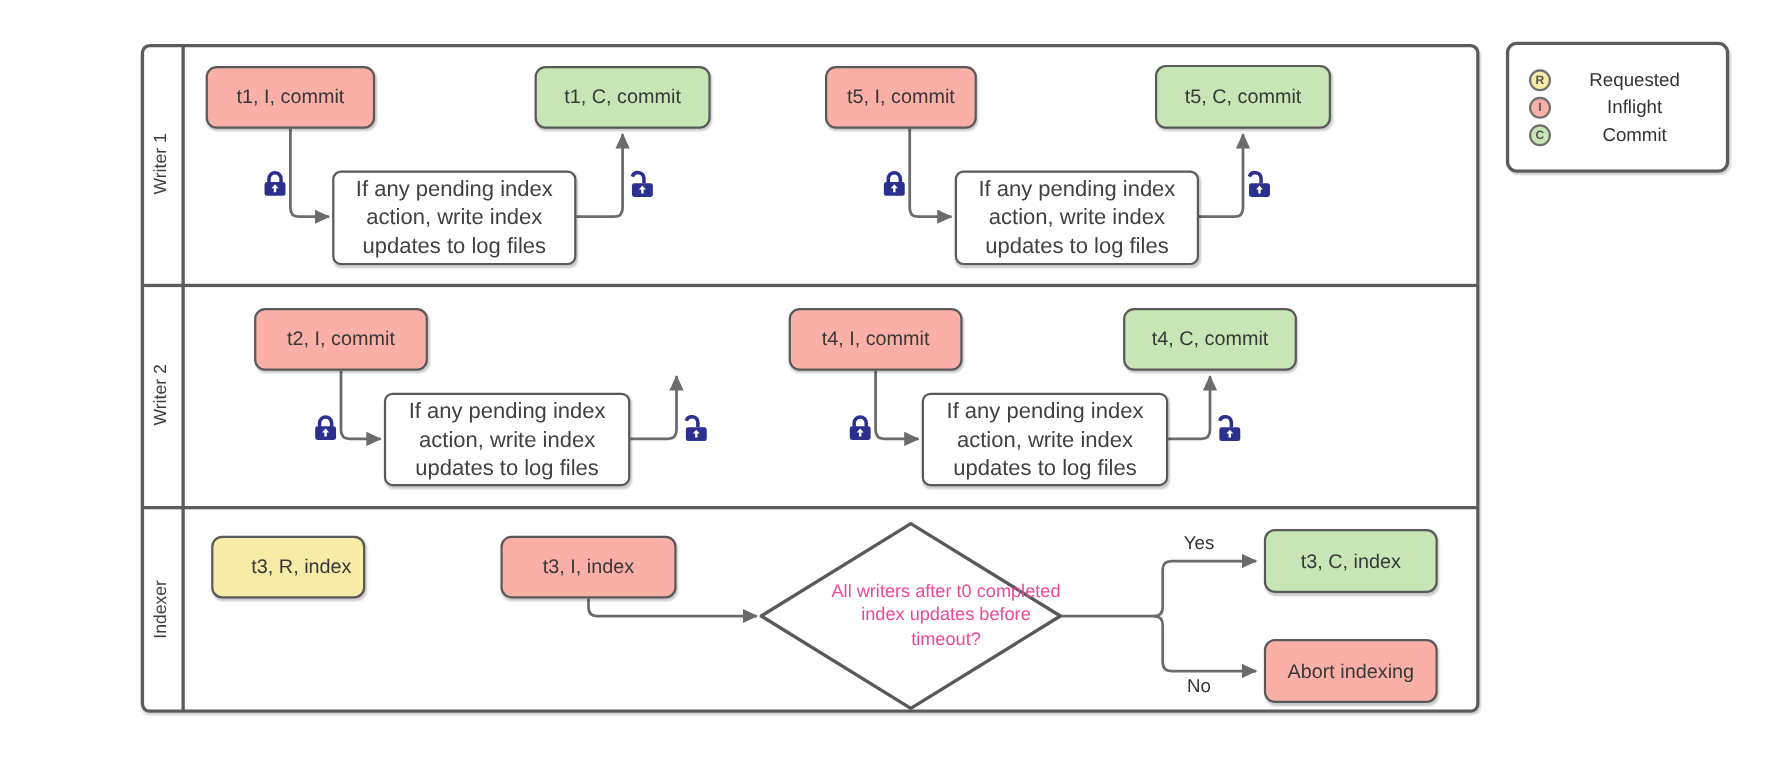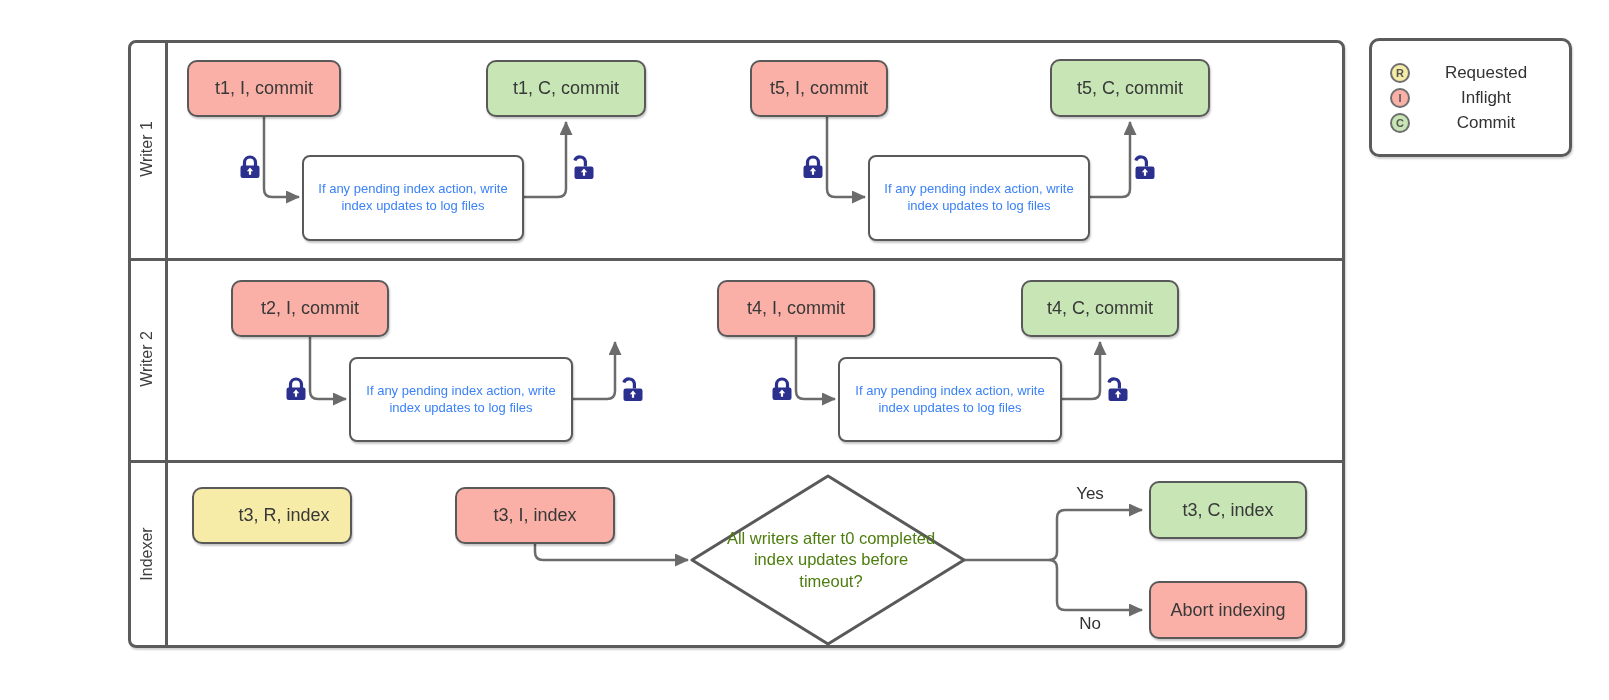--- a/index.html
+++ b/index.html
@@ -17,26 +17,26 @@
 
   
   .state{position:absolute;border:2.5px solid #595959;border-radius:10px;box-sizing:border-box;
          display:flex;align-items:center;justify-content:center;font-size:18px;color:#383838;
          box-shadow:1px 2px 2px rgba(0,0,0,.22);z-index:3;}
   .pink{background:#fbb0a7;}
   .green{background:#c8e6b5;}
   .yellow{background:#f7eba8;}
   .proc{position:absolute;background:#fff;border:2.5px solid #595959;border-radius:8px;
         box-sizing:border-box;display:flex;align-items:center;justify-content:center;
-        text-align:center;font-size:13px;line-height:1.3;color:#3b82f6;padding:4px 6px;
+        text-align:center;font-size:20px;line-height:1.3;color:#404040;padding:4px 6px;
         box-shadow:1px 2px 2px rgba(0,0,0,.22);z-index:3;}
 
   
-  .diamond-label{position:absolute;left:725px;top:528px;width:212px;text-align:center;
-                 font-size:16.5px;line-height:1.3;color:#4d7c0f;z-index:3;}
+  .diamond-label{position:absolute;left:754px;top:528px;width:212px;text-align:center;
+                 font-size:16.5px;line-height:1.3;color:#ec4899;z-index:3;}
   .branch-label{position:absolute;width:48px;text-align:center;font-size:17px;color:#333;z-index:3;}
 
   
   .legend{position:absolute;left:1369px;top:38px;width:203px;height:119px;border:3px solid #5b5b5b;
           border-radius:10px;box-sizing:border-box;display:flex;flex-direction:column;
           justify-content:center;gap:5px;padding:6px 12px 6px 18px;
           box-shadow:1px 2px 2px rgba(0,0,0,.18);z-index:3;}
   .lrow{display:flex;align-items:center;gap:5px;}
   .lcircle{width:20px;height:20px;border-radius:50%;border:2px solid #6e6e6e;box-sizing:border-box;
            display:flex;align-items:center;justify-content:center;font-size:11px;font-weight:bold;
@@ -110,21 +110,21 @@
   <div class="state pink" style="left:750px;top:60px;width:138px;height:57px;">t5, I, commit</div>
   <div class="proc" style="left:868px;top:155px;width:222px;height:86px;">If any pending index action, write index updates to log files</div>
   <div class="state green" style="left:1050px;top:59px;width:160px;height:58px;">t5, C, commit</div>
 
   <div class="state pink" style="left:231px;top:280px;width:158px;height:57px;">t2, I, commit</div>
   <div class="proc" style="left:349px;top:357px;width:224px;height:85px;">If any pending index action, write index updates to log files</div>
   <div class="state pink" style="left:717px;top:280px;width:158px;height:57px;">t4, I, commit</div>
   <div class="proc" style="left:838px;top:357px;width:224px;height:85px;">If any pending index action, write index updates to log files</div>
   <div class="state green" style="left:1021px;top:280px;width:158px;height:57px;">t4, C, commit</div>
 
-  <div class="state yellow" style="left:192px;top:487px;width:160px;height:57px;padding-left:24px;">t3, R, index</div>
+  <div class="state yellow" style="left:192px;top:487px;width:140px;height:57px;padding-left:24px;">t3, R, index</div>
   <div class="state pink" style="left:455px;top:487px;width:160px;height:57px;">t3, I, index</div>
   <div class="diamond-label">All writers after t0 completed index updates before timeout?</div>
   <div class="branch-label" style="left:1066px;top:484px;">Yes</div>
   <div class="branch-label" style="left:1066px;top:614px;">No</div>
   <div class="state green" style="left:1149px;top:481px;width:158px;height:58px;">t3, C, index</div>
   <div class="state pink" style="left:1149px;top:581px;width:158px;height:58px;">Abort indexing</div>
 
   <div class="legend">
     <div class="lrow">
       <span class="lcircle" style="background:#f7eba8;">R</span>

